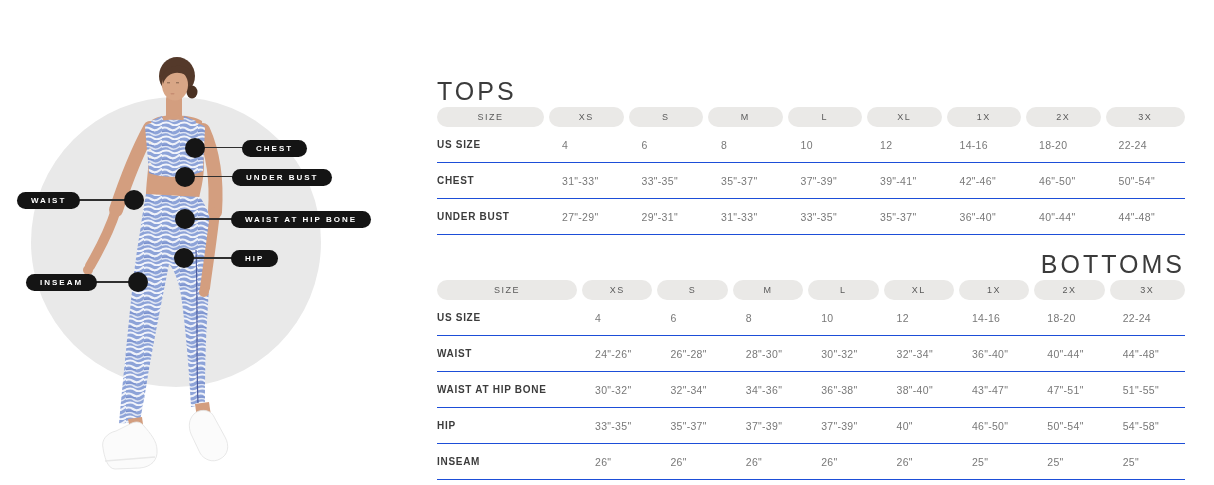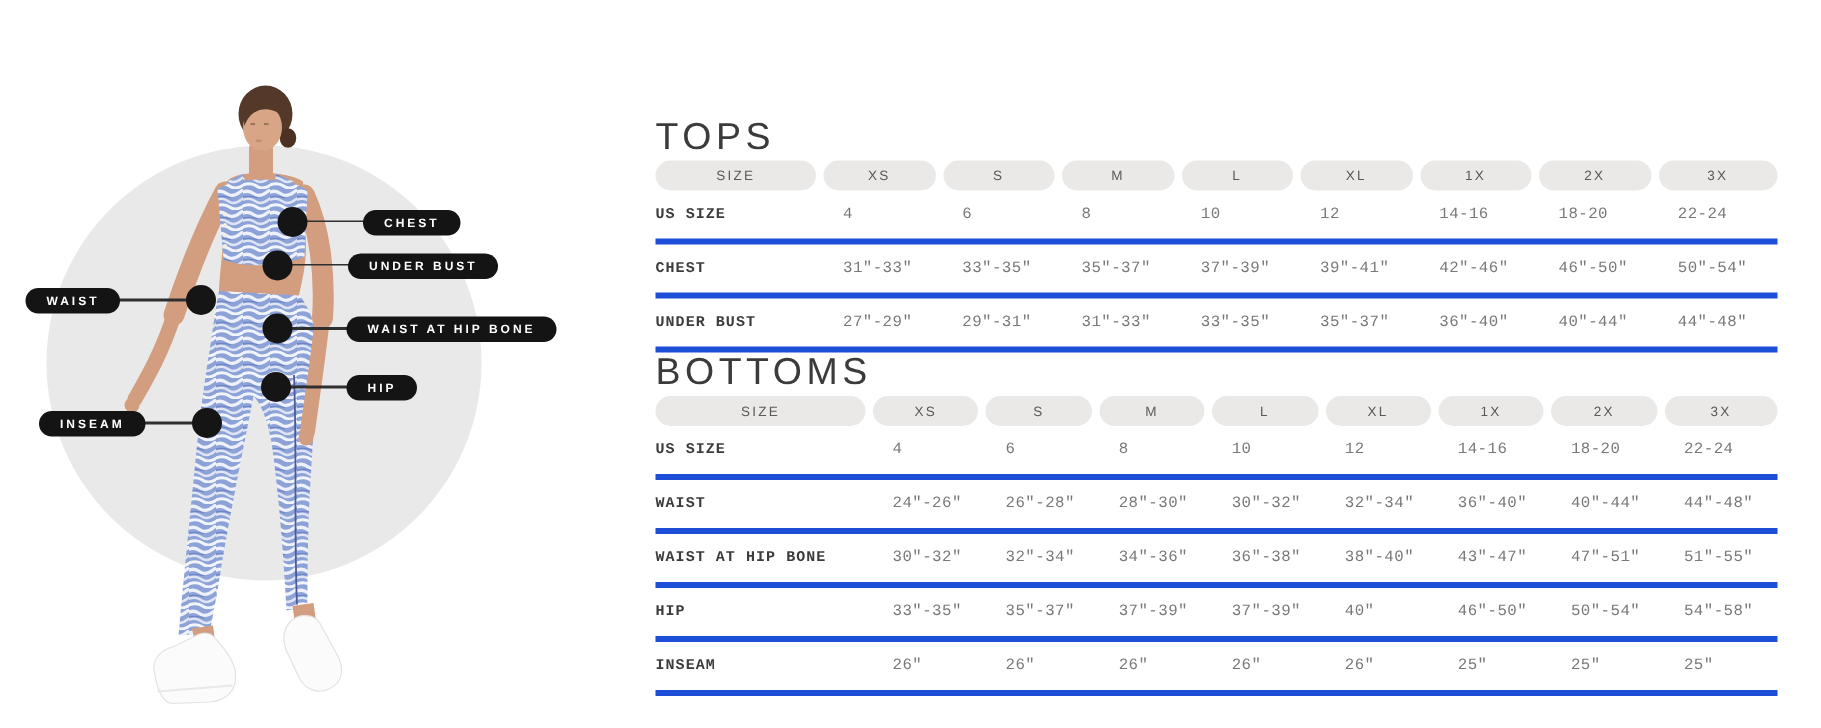--- a/index.html
+++ b/index.html
@@ -14,30 +14,30 @@
   .measure-dot{position:absolute;width:20px;height:20px;border-radius:50%;background:#151515;z-index:2;}
   .measure-pill{position:absolute;display:inline-flex;align-items:center;justify-content:center;
     height:17px;padding:0 14px;border-radius:9px;background:#141414;color:#ffffff;
     font-size:8px;font-weight:700;letter-spacing:2px;white-space:nowrap;z-index:3;}
 
   
   #tables{position:absolute;left:437px;top:0;width:748px;}
   .section-title{margin:0;font-size:25px;line-height:26px;font-weight:400;letter-spacing:3px;
     color:#3b3b3b;}
   #tops-title{margin-top:78px;margin-bottom:3px;}
-  #bottoms-title{margin-bottom:3px;}
+  #bottoms-title{margin-top:16px;margin-bottom:3px;text-align:right;}
   .grid{display:grid;align-items:center;}
   .tops-grid{grid-template-columns:112px repeat(8,1fr);}
   .bottoms-grid{grid-template-columns:145px repeat(8,1fr);}
   .thead{height:20px;}
   .hcell{padding-right:5px;height:20px;text-align:center;}
   .hcell:last-child{padding-right:0;}
   .hpill{height:20px;border-radius:10px;background:#eae9e7;display:flex;align-items:center;
     justify-content:center;font-size:9px;letter-spacing:1.5px;color:#5a5a5a;font-weight:400;}
-  .trow{height:36px;border-bottom:4px solid #1d4ed8;font-family:Liberation Mono, monospace;}
+  .trow{height:36px;border-bottom:1px solid #1d4ed8;}
   .cell{font-size:10.5px;color:#787878;padding-left:13px;letter-spacing:0.3px;white-space:nowrap;}
   .cell.rowlabel{font-size:10px;font-weight:700;color:#3c3c3c;letter-spacing:0.7px;padding-left:0;}
 </style>
 </head>
 <body>
 
 <div id="page">
 
   <div id="figure-area">
     <svg width="430" height="485" viewBox="0 0 430 485">

